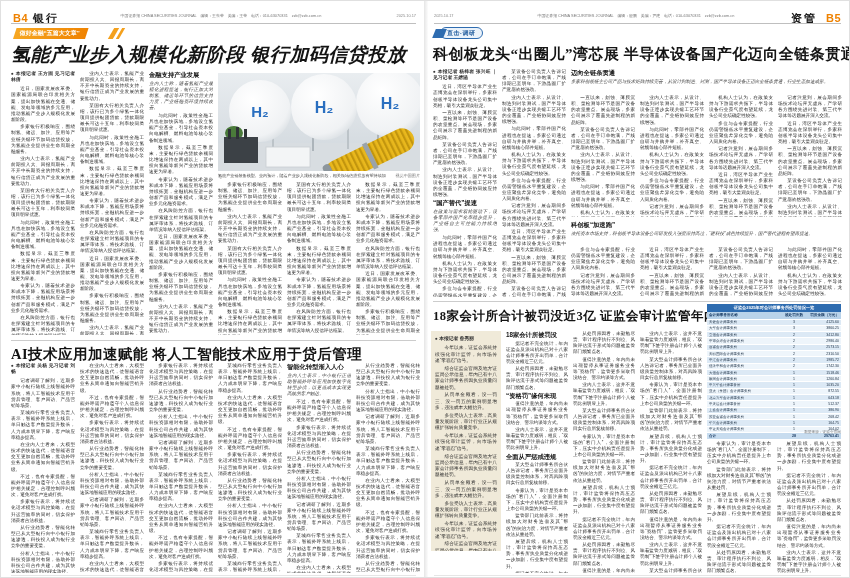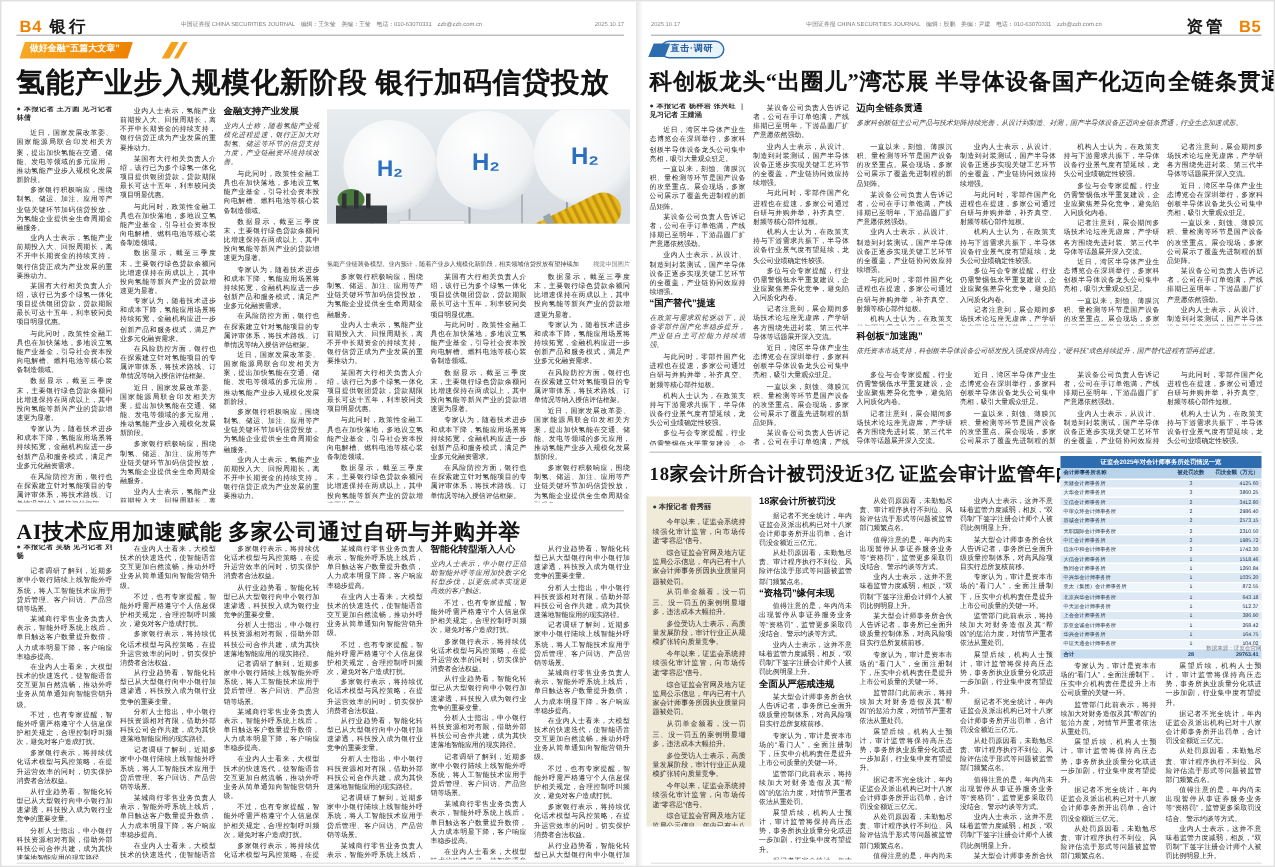--- a/index.html
+++ b/index.html
@@ -19,21 +19,21 @@
   .botrule{position:absolute;height:1px;background:#e6e6e6;}
   
   .otag{position:absolute;background:linear-gradient(100deg,#f7a823,#ef8200);color:#fff;font-size:6px;font-weight:bold;line-height:11px;padding:0 7px 0 5px;transform:skewX(-18deg);transform-origin:bottom left;}
   .otag span{display:inline-block;transform:skewX(18deg);}
   .oslash{position:absolute;width:5px;height:11px;background:#f4a01c;transform:skewX(-30deg);}
   .btag{position:absolute;display:flex;align-items:center;}
   .btag-flag{width:11px;height:9px;background:#2e6cb0;transform:skewX(-22deg);margin-right:-5px;}
   .btag-pill{background:#eaf2fa;border:0.8px solid #2e6cb0;color:#1e5a9c;font-size:6px;font-weight:bold;border-radius:6px;padding:1px 6px;line-height:8px;letter-spacing:0.5px;}
   
   .headline{position:absolute;font-weight:bold;color:#141414;letter-spacing:0.5px;white-space:nowrap;font-family:"Liberation Serif",serif;}
-  .h-l1{font-size:19px;}
+  .h-l1{font-size:19px;font-style:italic;}
   .h-r1{font-size:15px;}
   .h-l2{font-size:14.5px;}
   .h-r2{font-size:12.5px;}
   
   .col{position:absolute;overflow:hidden;font-size:4.6px;line-height:6.15px;text-align:justify;color:#262626;}
   .col p{margin:0 0 1px;text-indent:2em;}
   .byline{font-size:4.8px;font-weight:bold;color:#333;margin:0 0 3px;text-indent:0;}
   .subhead{font-weight:bold;font-size:6.3px;color:#111;line-height:8px;margin:0 0 1.5px;}
   .deck-inline{font-style:italic;color:#3c3c3c;margin:0 0 2.5px;line-height:6px;}
   .deck{position:absolute;font-size:4.6px;font-style:italic;color:#3c3c3c;line-height:6px;overflow:hidden;text-align:justify;}
@@ -111,21 +111,21 @@
           <p>与此同时，政策性金融工具也在加快落地，多地设立氢能产业基金，引导社会资本投向电解槽、燃料电池等核心装备制造领域。</p>
           <p>数据显示，截至三季度末，主要银行绿色贷款余额同比增速保持在两成以上，其中投向氢能等新兴产业的贷款增速更为显著。</p>
           <p>专家认为，随着技术进步和成本下降，氢能应用场景将持续拓宽，金融机构应进一步创新产品和服务模式，满足产业多元化融资需求。</p>
           <p>在风险防控方面，银行也在探索建立针对氢能项目的专属评审体系，将技术路线、订单情况等纳入授信评估框架。</p>
           <p>近日，国家发展改革委、国家能源局联合印发相关方案，提出加快氢能在交通、储能、发电等领域的多元应用，推动氢能产业步入规模化发展新阶段。</p>
           <p>多家银行积极响应，围绕制氢、储运、加注、应用等产业链关键环节加码信贷投放，为氢能企业提供全生命周期金融服务。</p>
           <p>业内人士表示，氢能产业前期投入大、回报周期长，离不开中长期资金的持续支持，银行信贷正成为产业发展的重要推动力。</p>
         </div>
     </div>
 
-    <div class="photo" style="left:217px;top:72px;width:202px;height:76px;">
+    <div class="photo" style="left:217px;top:72px;width:202px;height:98px;">
       <svg width="202" height="98" viewBox="0 0 202 98">
         <defs>
           <linearGradient id="bgG" x1="0" y1="0" x2="0" y2="1">
               <stop offset="0" stop-color="#e9edf0"></stop>
               <stop offset="1" stop-color="#ced5db"></stop>
             </linearGradient>
           <radialGradient id="sphG" cx="0.38" cy="0.32" r="0.85">
               <stop offset="0" stop-color="#ffffff"></stop>
               <stop offset="0.7" stop-color="#f0f2f4"></stop>
               <stop offset="1" stop-color="#c8d0d6"></stop>
@@ -190,21 +190,21 @@
           <p>数据显示，截至三季度末，主要银行绿色贷款余额同比增速保持在两成以上，其中投向氢能等新兴产业的贷款增速更为显著。</p>
           <p>专家认为，随着技术进步和成本下降，氢能应用场景将持续拓宽，金融机构应进一步创新产品和服务模式，满足产业多元化融资需求。</p>
           <p>在风险防控方面，银行也在探索建立针对氢能项目的专属评审体系，将技术路线、订单情况等纳入授信评估框架。</p>
           <p>近日，国家发展改革委、国家能源局联合印发相关方案，提出加快氢能在交通、储能、发电等领域的多元应用，推动氢能产业步入规模化发展新阶段。</p>
           <p>多家银行积极响应，围绕制氢、储运、加注、应用等产业链关键环节加码信贷投放，为氢能企业提供全生命周期金融服务。</p>
         </div>
     </div>
 
     <div class="divider" style="left:10px;top:339px;width:405px;"></div>
 
-    <div class="headline h-l2" style="left:10px;top:344px;">AI技术应用加速赋能  多家公司通过自研与并购并举</div>
+    <div class="headline h-l2" style="left:10px;top:344px;">AI技术应用加速赋能  将人工智能技术应用于贷后管理</div>
 
     <div class="col" style="left:10px;top:362px;width:64px;height:210px;">
       <div class="byline">● 本报记者 吴杨 见习记者 刘畅</div>
       <div>
           <p>记者调研了解到，近期多家中小银行陆续上线智能外呼系统，将人工智能技术应用于贷后管理、客户回访、产品营销等场景。</p>
           <p>某城商行零售业务负责人表示，智能外呼系统上线后，单日触达客户数量提升数倍，人力成本明显下降，客户响应率稳步提高。</p>
           <p>在业内人士看来，大模型技术的快速迭代，使智能语音交互更加自然流畅，推动外呼业务从简单通知向智能营销升级。</p>
           <p>不过，也有专家提醒，智能外呼需严格遵守个人信息保护相关规定，合理控制呼叫频次，避免对客户造成打扰。</p>
           <p>多家银行表示，将持续优化话术模型与风控策略，在提升运营效率的同时，切实保护消费者合法权益。</p>
           <p>从行业趋势看，智能化转型已从大型银行向中小银行加速渗透，科技投入成为银行业竞争的重要变量。</p>

